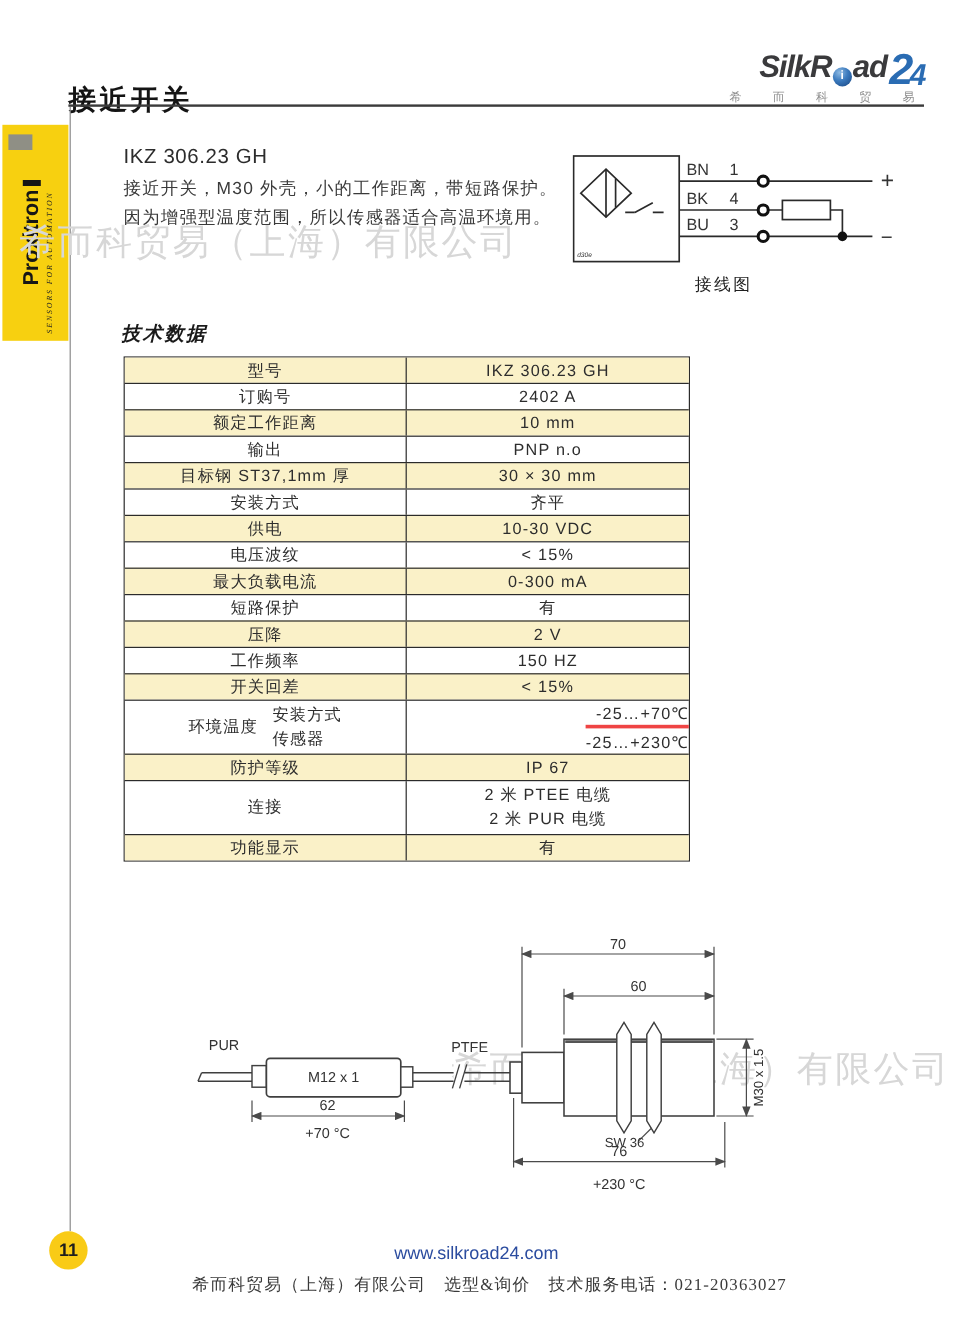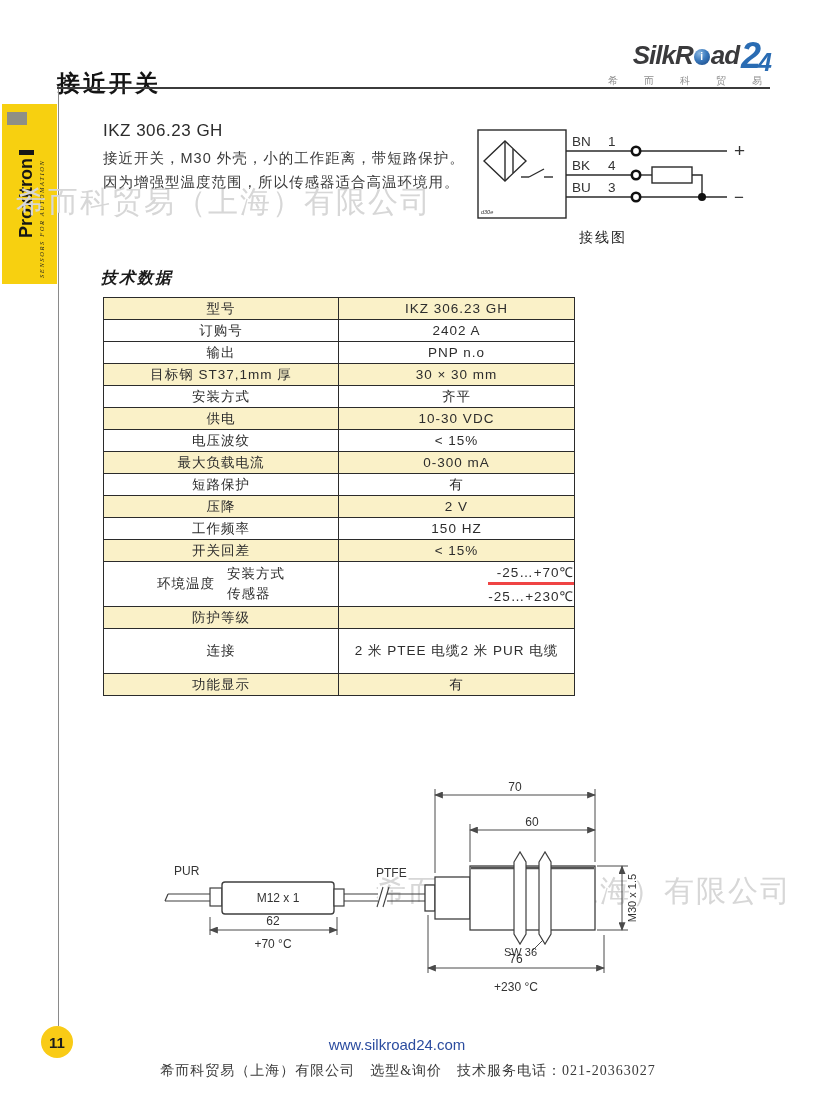--- a/index.html
+++ b/index.html
@@ -7,21 +7,21 @@
         font-family:"Liberation Sans",sans-serif;color:#2d2d2d;}
   .abs{position:absolute;}
 
   
   .page-title{left:57px;top:68px;font-size:23px;font-weight:900;letter-spacing:3px;color:#141414;}
   .header-rule{left:57px;top:87px;width:713px;height:2px;background:#3b3b3b;}
   .v-line{left:58px;top:89px;width:1px;height:937px;background:#8a8a8a;}
 
   
   .logo{left:608px;top:40px;width:164px;}
-  .logo-row{display:flex;align-items:center;justify-content:flex-end;}
+  .logo-row{display:flex;align-items:flex-end;justify-content:flex-end;}
   .logo-word{font-size:26px;font-weight:900;font-style:italic;color:#3a3a3c;letter-spacing:-1px;}
   .logo-ball{display:inline-block;width:16px;height:16px;border-radius:50%;
              background:radial-gradient(circle at 35% 28%,#8db9e2 0%,#3a79bd 45%,#16437e 100%);
              color:#fff;font-size:10px;font-weight:700;text-align:center;line-height:16px;
              font-style:normal;transform:translateY(1px);margin:0 1px;}
   .logo-2{font-size:36px;font-weight:900;font-style:italic;color:#2a6cb3;line-height:26px;margin-left:2px;}
   .logo-4{font-size:25px;font-weight:900;font-style:italic;color:#2a6cb3;position:relative;top:7px;margin-left:-3px;}
   .logo-sub{margin-top:3px;text-align:left;font-size:10px;color:#8f8f8f;letter-spacing:26px;
             white-space:nowrap;margin-right:-26px;}
 
@@ -58,21 +58,21 @@
   .t-row:first-child{border-top:none;}
   .t-row.tall{height:44px;}
   .t-cell{width:50%;display:flex;align-items:center;justify-content:center;letter-spacing:1px;box-sizing:border-box;}
   .t-cell.lbl{border-right:1px solid #2b2b2b;}
   .yellow{background:#FAF1C8;}
   .amb-lbl{display:flex;align-items:center;justify-content:center;gap:12px;}
   .amb-subs{display:flex;flex-direction:column;line-height:20px;text-align:left;}
   .amb-vals{flex-direction:column;padding:0;align-items:flex-end;}
   .amb-vals .sub{height:21px;display:flex;align-items:center;justify-content:center;}
   .amb-vals .sub + .sub{border-top:3px solid #ef4444;height:22px;}
-  .conn-vals{flex-direction:row;line-height:20px;}
+  .conn-vals{flex-direction:column;line-height:20px;}
 
   
   .dims{left:152px;top:779px;}
   svg text{fill:#333;font-family:"Liberation Sans",sans-serif;}
 
   
   .page-num{left:41px;top:1026px;width:32px;height:32px;border-radius:50%;background:#F9CB16;
             display:flex;align-items:center;justify-content:center;font-size:15px;font-weight:700;color:#1d1d1d;}
   .footer-url{left:0;top:1036px;width:794px;text-align:center;font-size:15px;color:#2B4C9F;}
   .footer-company{left:0;top:1062px;width:816px;text-align:center;font-family:"Liberation Serif",serif;
@@ -158,20 +158,24 @@
 
   <div class="abs spec-table">
     <div class="t-row yellow">
       <div class="t-cell lbl">型号</div>
       <div class="t-cell">IKZ 306.23 GH</div>
     </div>
     <div class="t-row">
       <div class="t-cell lbl">订购号</div>
       <div class="t-cell">2402 A</div>
     </div>
+    <div class="t-row yellow">
+      <div class="t-cell lbl">额定工作距离</div>
+      <div class="t-cell">10 mm</div>
+    </div>
     <div class="t-row">
       <div class="t-cell lbl">输出</div>
       <div class="t-cell">PNP n.o</div>
     </div>
     <div class="t-row yellow">
       <div class="t-cell lbl">目标钢 ST37,1mm 厚</div>
       <div class="t-cell">30 × 30 mm</div>
     </div>
     <div class="t-row">
       <div class="t-cell lbl">安装方式</div>
@@ -213,20 +217,21 @@
           <span>传感器</span>
         </span>
       </div>
       <div class="t-cell amb-vals">
         <div class="sub">-25…+70℃</div>
         <div class="sub">-25…+230℃</div>
       </div>
     </div>
     <div class="t-row yellow">
       <div class="t-cell lbl">防护等级</div>
+      <div class="t-cell">IP 67</div>
     </div>
     <div class="t-row tall">
       <div class="t-cell lbl">连接</div>
       <div class="t-cell conn-vals">
         <div>2 米 PTEE 电缆</div>
         <div>2 米 PUR 电缆</div>
       </div>
     </div>
     <div class="t-row yellow">
       <div class="t-cell lbl">功能显示</div>

